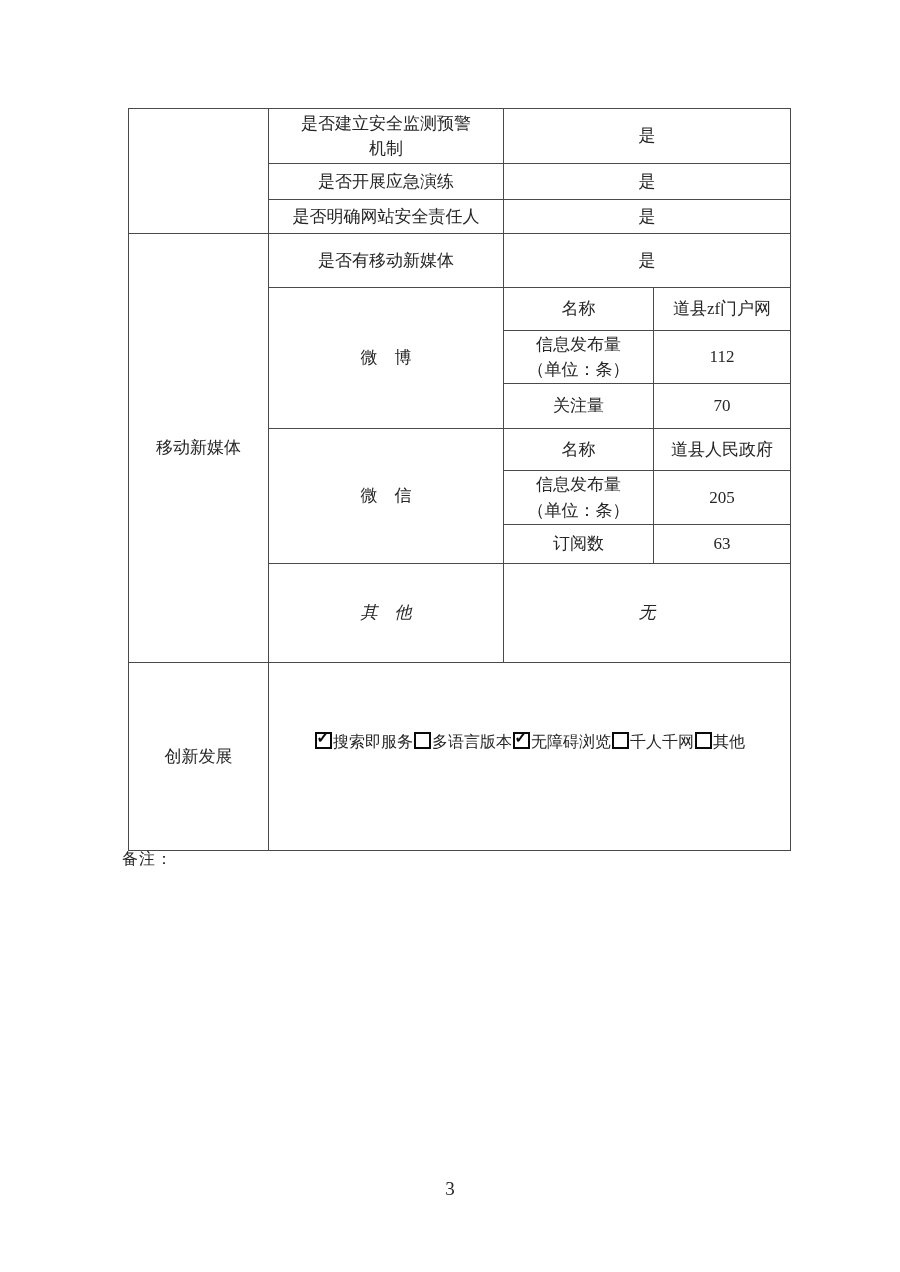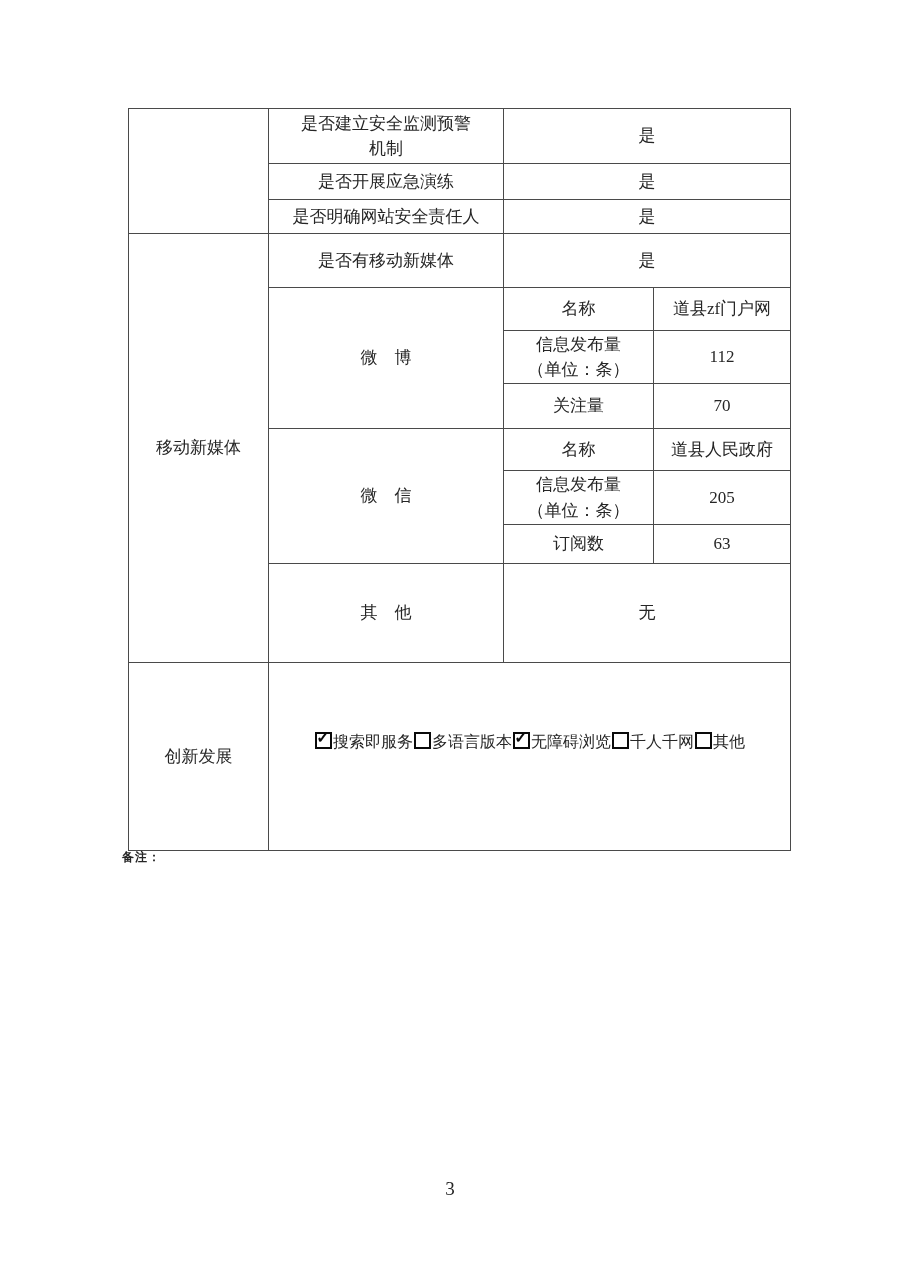--- a/index.html
+++ b/index.html
@@ -34,21 +34,21 @@
   tr.rA1{height:55px;padding-left:12px;}
   tr.rA2{height:36px;}
   tr.rA3{height:34px;margin-top:29px;}
   tr.rB1{height:54px;}
   tr.rB2{height:43px;}
   tr.rB3{height:53px;}
   tr.rB4{height:45px;}
   tr.rB5{height:42px;}
   tr.rB6{height:54px;}
   tr.rB7{height:39px;}
-  tr.rB8{height:99px;}
+  tr.rB8{height:99px;font-style:italic;}
   tr.rC{height:188px;}
   .num{font-size:17px;letter-spacing:0;}
   .innovation-line{
     position:relative;
     top:-15px;
     white-space:nowrap;
     font-size:16px;
   }
   .cb{
     position:relative;
@@ -65,22 +65,22 @@
     left:-1px;top:-4px;
     width:14px;
     font-size:16px;
     font-weight:bold;
     color:#0a0a0a;
     line-height:16px;
   }
   .remark{
     position:absolute;
     left:122px;top:849px;
-    font-size:12px;
-    font-weight:bold;
+    font-size:16px;
+    font-weight:normal;
     letter-spacing:1px;
   }
   .page-number{
     position:absolute;
     left:0;top:1178px;
     width:900px;
     text-align:center;
     font-size:19px;
   }
 </style>

